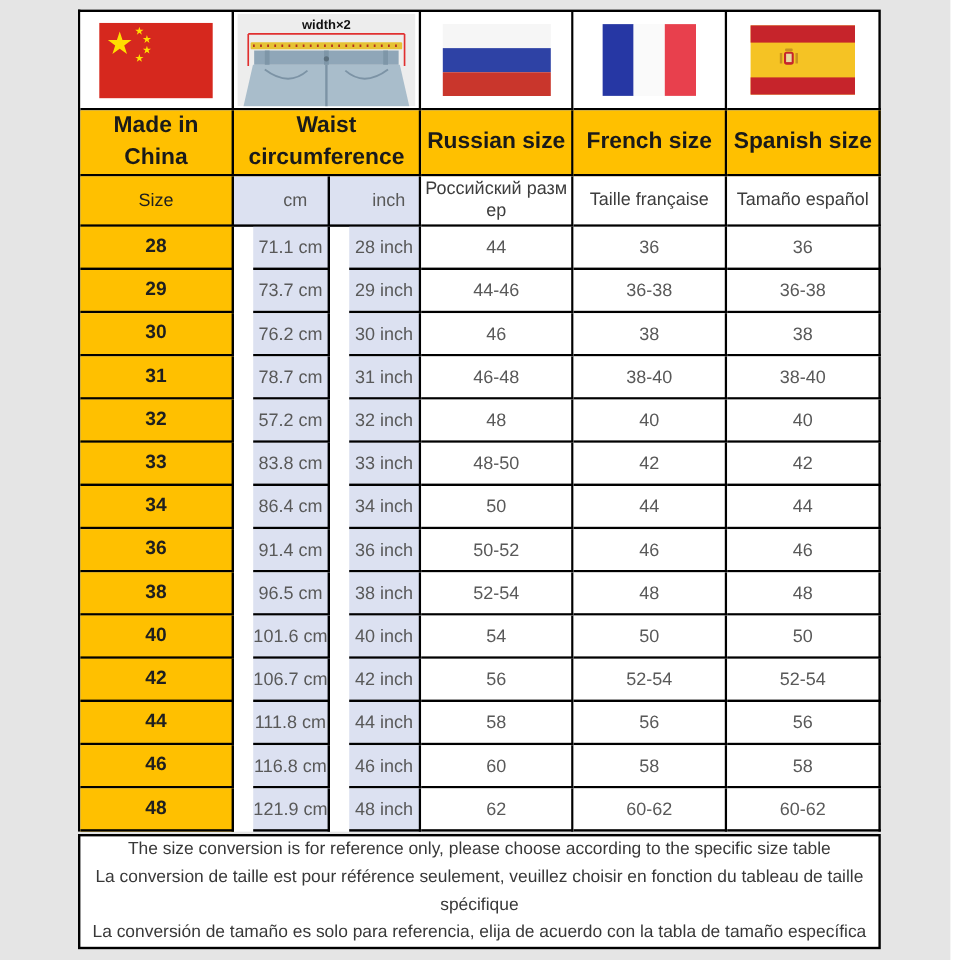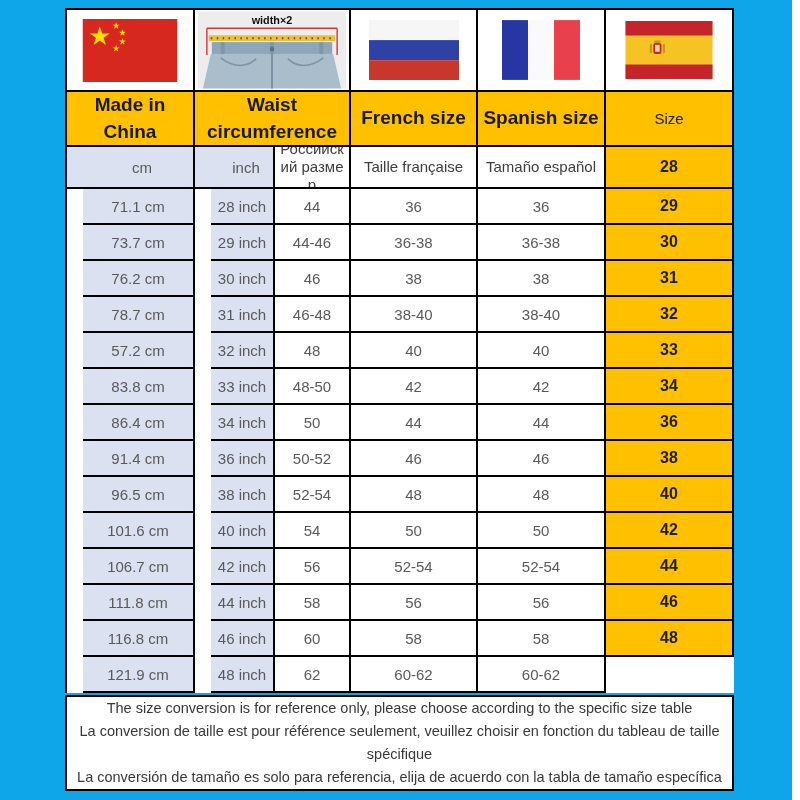--- a/index.html
+++ b/index.html
@@ -1,18 +1,18 @@
 <!DOCTYPE html>
 <html><head>
 <meta charset="utf-8">
 <style>
   * { margin: 0; padding: 0; box-sizing: border-box; }
   html, body { width: 800px; height: 800px; background: #ffffff; overflow: hidden;
     font-family: "Liberation Sans", sans-serif; }
-  .canvas { position: relative; width: 792px; height: 800px; background: #0ea5e9; }
+  .canvas { position: relative; width: 792px; height: 800px; background: #e5e5e5; }
 
   .size-table {
     position: absolute; left: 65px; top: 8px; width: 669px;
     display: grid;
     grid-template-columns: 128px 80px 76px 127px 128px 128px;
     grid-template-rows: 82px 55px 42px repeat(14, 36px);
     border-left: 2px solid #000; border-top: 2px solid #000;
     background: #fff;
   }
   .cell {
@@ -115,20 +115,21 @@
           <rect x="10.2" y="8.2" width="1.6" height="2.4" fill="#E8D9A0"></rect>
           <rect x="9.9" y="6.7" width="2.2" height="0.8" rx="0.3" fill="#C89020"></rect>
           <rect x="8.4" y="8.0" width="0.7" height="3.0" fill="#C89020"></rect>
           <rect x="12.9" y="8.0" width="0.7" height="3.0" fill="#C89020"></rect>
         </g>
       </svg>
     </div>
 
     <div class="cell head-cell">Made in China</div>
     <div class="cell head-cell span2">Waist circumference</div>
+    <div class="cell head-cell">Russian size</div>
     <div class="cell head-cell">French size</div>
     <div class="cell head-cell">Spanish size</div>
 
     <div class="cell sub-size">Size</div>
     <div class="cell sub-measure">cm</div>
     <div class="cell sub-measure">inch</div>
     <div class="cell sub-lang break">Российский размер</div>
     <div class="cell sub-lang">Taille française</div>
     <div class="cell sub-lang">Tamaño español</div>
 

